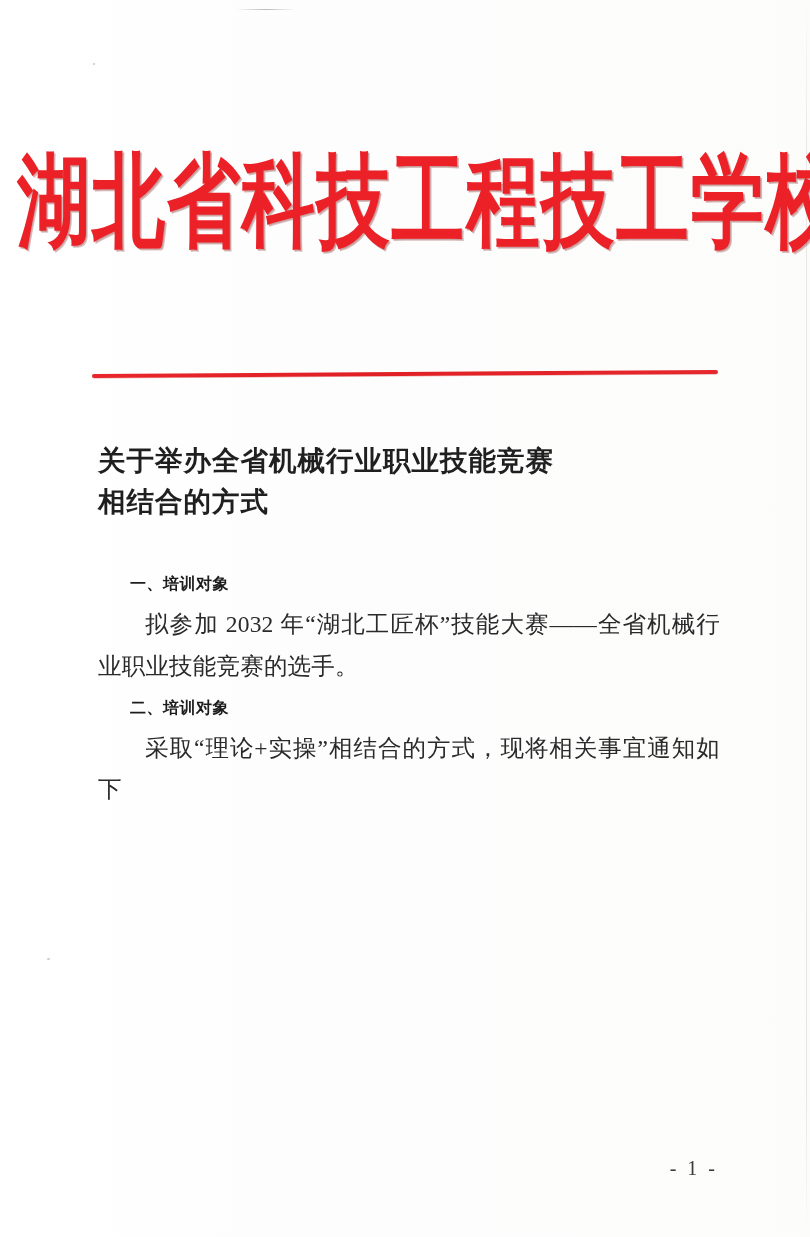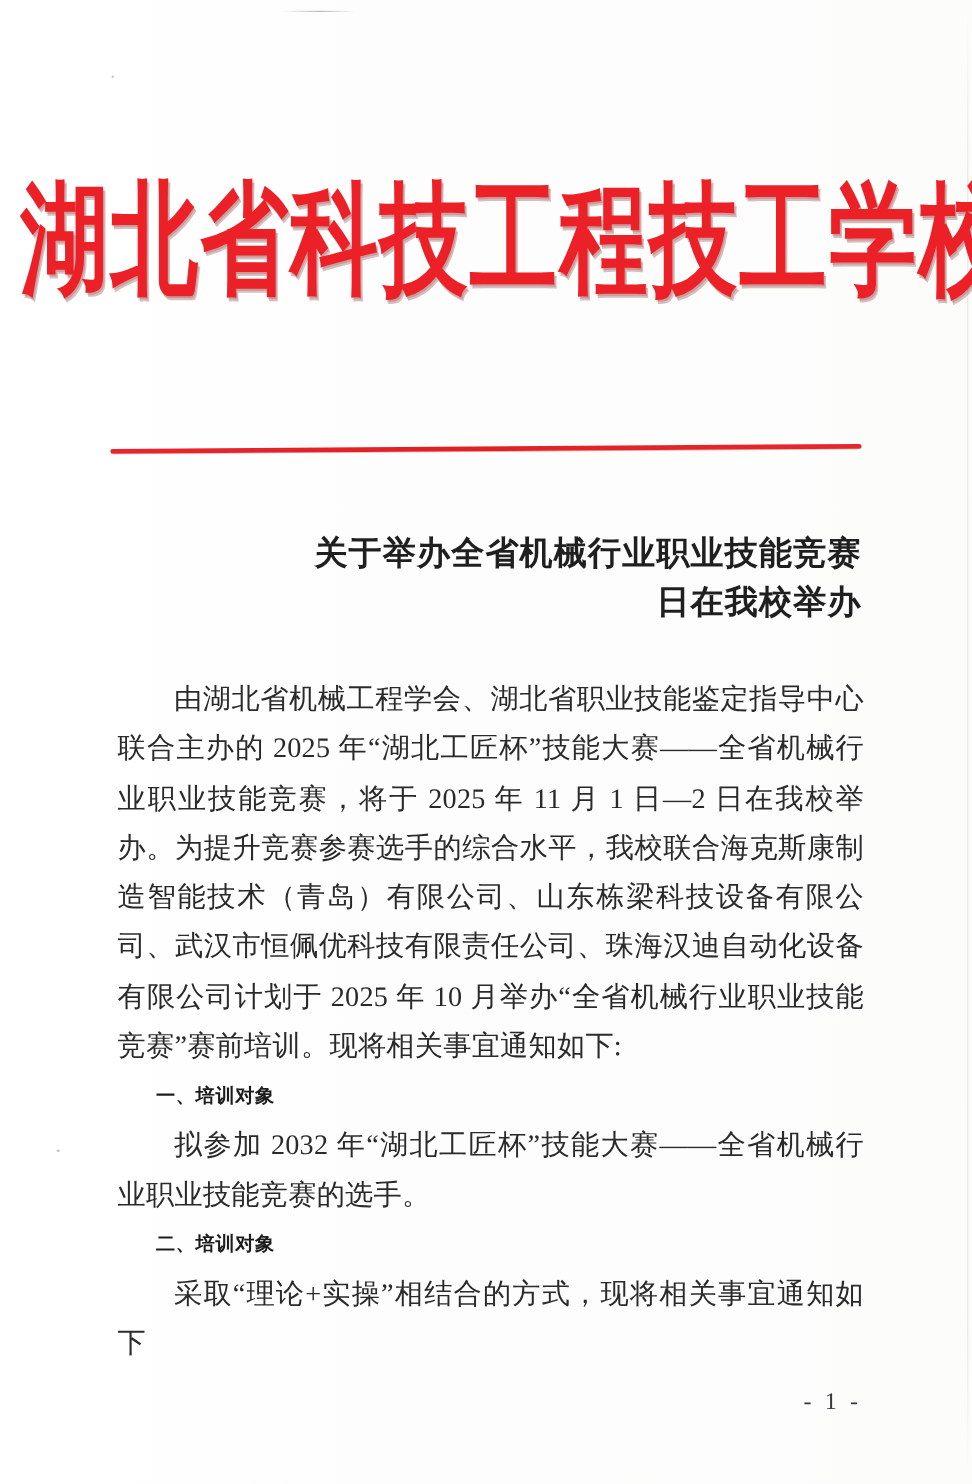--- a/index.html
+++ b/index.html
@@ -85,21 +85,21 @@
     transform: rotate(-0.38deg);
     box-shadow: 0 0.5px 0 rgba(200,40,40,.4);
   }
 
   
   .doc-title {
     position: absolute;
     left: 98px;
     width: 620px;
     top: 440px;
-    text-align: right;
+    text-align: left;
     font-family: "Liberation Serif", "DejaVu Serif", serif;
     font-weight: 700;
     font-size: 27.5px;
     line-height: 41px;
     letter-spacing: 1px;
     color: #1f1f1f;
   }
   .doc-title .tline { display: block; }
 
   
@@ -152,25 +152,24 @@
   <div class="speck" style="left:47px; top:958px; width:3px; height:2px;"></div>
 
   <div class="letterhead">
     <span class="letterhead-title">湖北省科技工程技工学校</span>
   </div>
 
   <div class="red-rule"></div>
 
   <div class="doc-title">
     <span class="tline">关于举办全省机械行业职业技能竞赛</span>
-    <span class="tline">日在我校举办</span>
+    <span class="tline">相结合的方式</span>
   </div>
 
   <div class="body-block">
-    <p class="para indent2">由湖北省机械工程学会、湖北省职业技能鉴定指导中心联合主办的 2025 年“湖北工匠杯”技能大赛——全省机械行业职业技能竞赛，将于 2025 年 11 月 1 日—2 日在我校举办。为提升竞赛参赛选手的综合水平，我校联合海克斯康制造智能技术（青岛）有限公司、山东栋梁科技设备有限公司、武汉市恒佩优科技有限责任公司、珠海汉迪自动化设备有限公司计划于 2025 年 10 月举办“全省机械行业职业技能竞赛”赛前培训。现将相关事宜通知如下:</p>
     <p class="sec-head">一、培训对象</p>
     <p class="para indent2">拟参加 2032 年“湖北工匠杯”技能大赛——全省机械行业职业技能竞赛的选手。</p>
     <p class="sec-head">二、培训对象</p>
     <p class="para indent2">采取“理论+实操”相结合的方式，现将相关事宜通知如下</p>
   </div>
 
   <div class="page-footer">- 1 -</div>
 
 </div>
 

